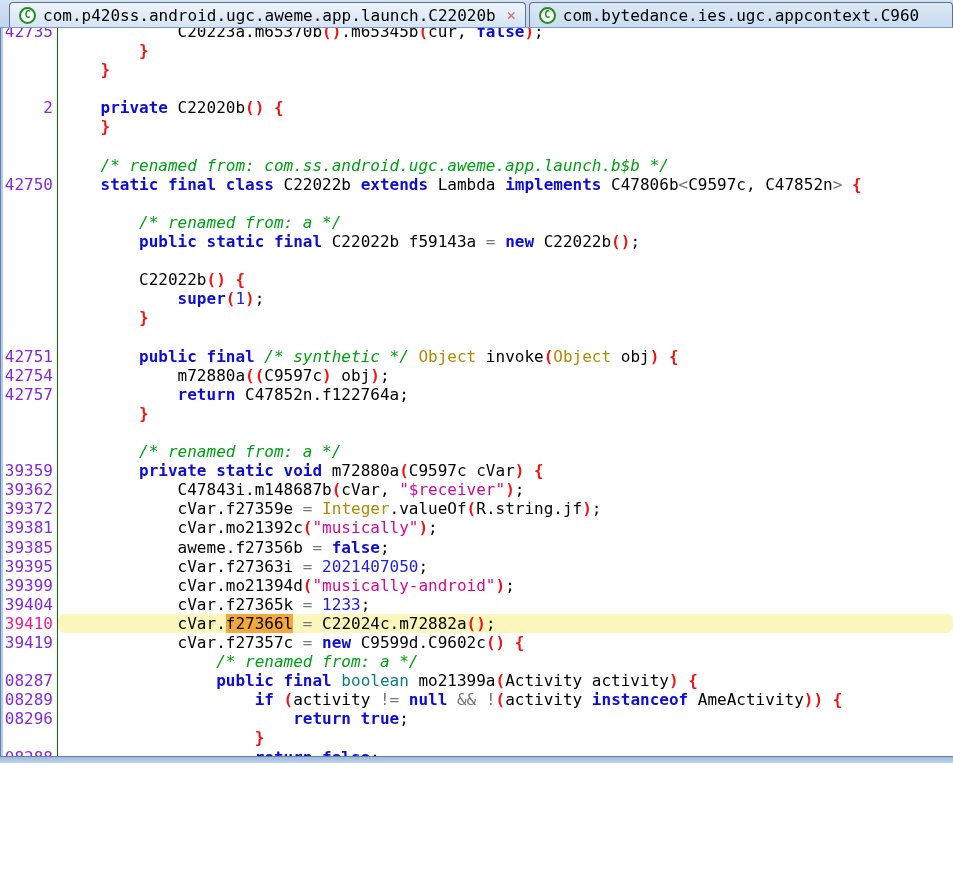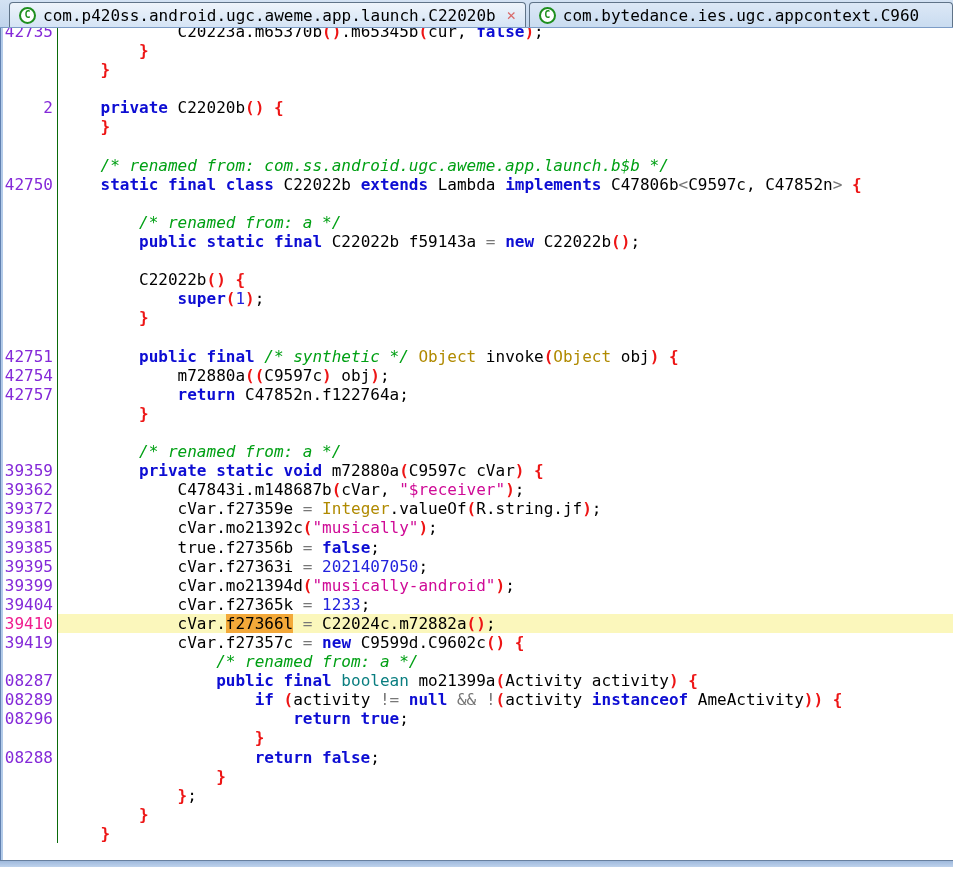--- a/index.html
+++ b/index.html
@@ -14,30 +14,30 @@
     border:1px solid #5f7388;border-bottom:none;border-radius:4px 4px 0 0;
     font-size:16px;color:#000;white-space:nowrap;box-sizing:border-box;}
   .tab.active{background:linear-gradient(#eef4fb,#d5e4f5);}
   .tab.inactive{background:linear-gradient(#dce8f6,#c9dcf0);margin-left:3px;width:500px;overflow:hidden;}
   .cls-icon{flex:0 0 auto;width:13px;height:13px;border:2px solid var(--icon-green,#1e8f1e);
     border-radius:50%;background:#fff;color:var(--icon-green,#1e8f1e);font-size:10px;font-weight:bold;
     display:inline-flex;align-items:center;justify-content:center;line-height:1;}
   .close{color:#d96a6a;font-weight:bold;font-size:15px;margin-left:4px;cursor:default;}
 
   
-  .code-pane{position:relative;height:832px;overflow:hidden;background:#fff;}
+  .code-pane{position:relative;height:728px;overflow:hidden;background:#fff;}
   .left-strip{position:absolute;left:0;top:0;bottom:0;width:3px;
     background:linear-gradient(to right,#6080b0 1px,#b3cbe9 1px);z-index:5;}
   #lines{margin-top:-6px;}
   .row{display:flex;height:19.1px;line-height:19.1px;font-size:16px;}
   .gut{flex:0 0 58px;box-sizing:border-box;padding-right:4px;padding-left:3px;
     text-align:right;color:var(--num-gutter,#8429d8);border-right:1px solid var(--gutter-line,#0a6a0a);
     background:#fff;overflow:hidden;}
   .src{flex:1 1 auto;white-space:pre;padding-left:4px;}
-  .row.hl .src{background:var(--hl-line,#fbf7bc);}
+  .row.hl .src{background:var(--hl-line,#fbf7bc);border-radius:6px;}
   .row.hl .gut{color:var(--hl-num,#f01c8e);}
 
   .t-id{color:#000;}
   .t-kw{color:var(--kw,#0d0dd3);font-weight:bold;text-align:center;}
   .t-ty{color:var(--ty,#0a7e80);font-weight:normal;}
   .t-cls{color:var(--cls,#b08a00);}
   .t-str{color:var(--str,#cf0a96);}
   .t-num{color:var(--numlit,#2222dd);}
   .t-brk{color:var(--brk,#ed1515);font-weight:bold;}
   .t-op{color:var(--op,#777777);}
@@ -171,21 +171,21 @@
         <div class="row">
           <div class="gut">39372</div>
           <div class="src"><span class="t-id">            cVar.f27359e </span><span class="t-op">=</span><span class="t-id"> </span><span class="t-cls">Integer</span><span class="t-id">.valueOf</span><span class="t-brk">(</span><span class="t-id">R.string.jf</span><span class="t-brk">)</span><span class="t-id">;</span></div>
         </div>
         <div class="row">
           <div class="gut">39381</div>
           <div class="src"><span class="t-id">            cVar.mo21392c</span><span class="t-brk">(</span><span class="t-str">"musically"</span><span class="t-brk">)</span><span class="t-id">;</span></div>
         </div>
         <div class="row">
           <div class="gut">39385</div>
-          <div class="src"><span class="t-id">            true.f27356b </span><span class="t-op">=</span><span class="t-id"> </span><span class="t-kw">false</span><span class="t-id">;</span></div>
+          <div class="src"><span class="t-id">            aweme.f27356b </span><span class="t-op">=</span><span class="t-id"> </span><span class="t-kw">false</span><span class="t-id">;</span></div>
         </div>
         <div class="row">
           <div class="gut">39395</div>
           <div class="src"><span class="t-id">            cVar.f27363i </span><span class="t-op">=</span><span class="t-id"> </span><span class="t-num">2021407050</span><span class="t-id">;</span></div>
         </div>
         <div class="row">
           <div class="gut">39399</div>
           <div class="src"><span class="t-id">            cVar.mo21394d</span><span class="t-brk">(</span><span class="t-str">"musically-android"</span><span class="t-brk">)</span><span class="t-id">;</span></div>
         </div>
         <div class="row">

